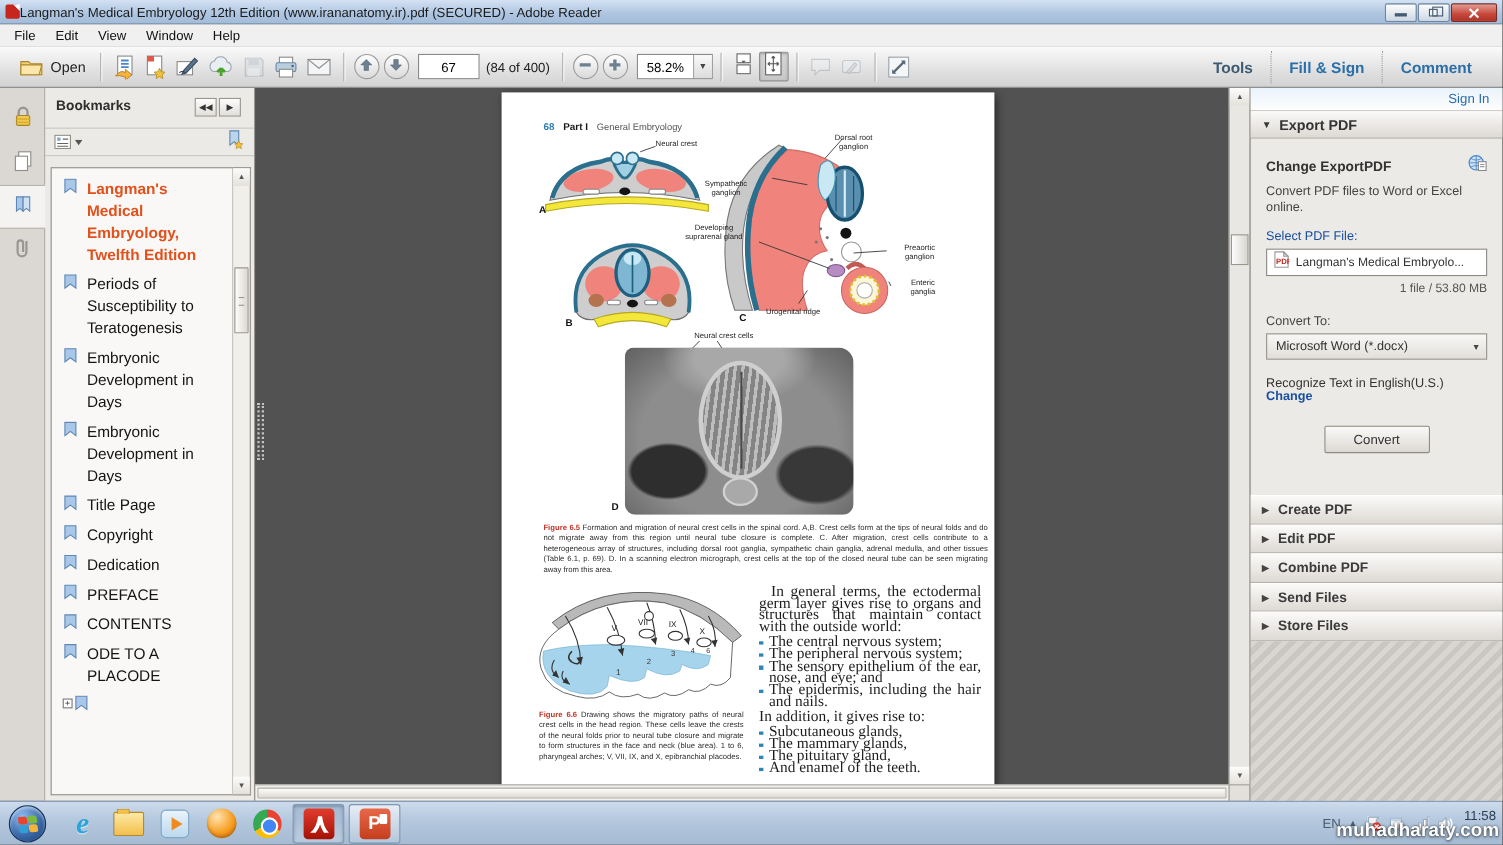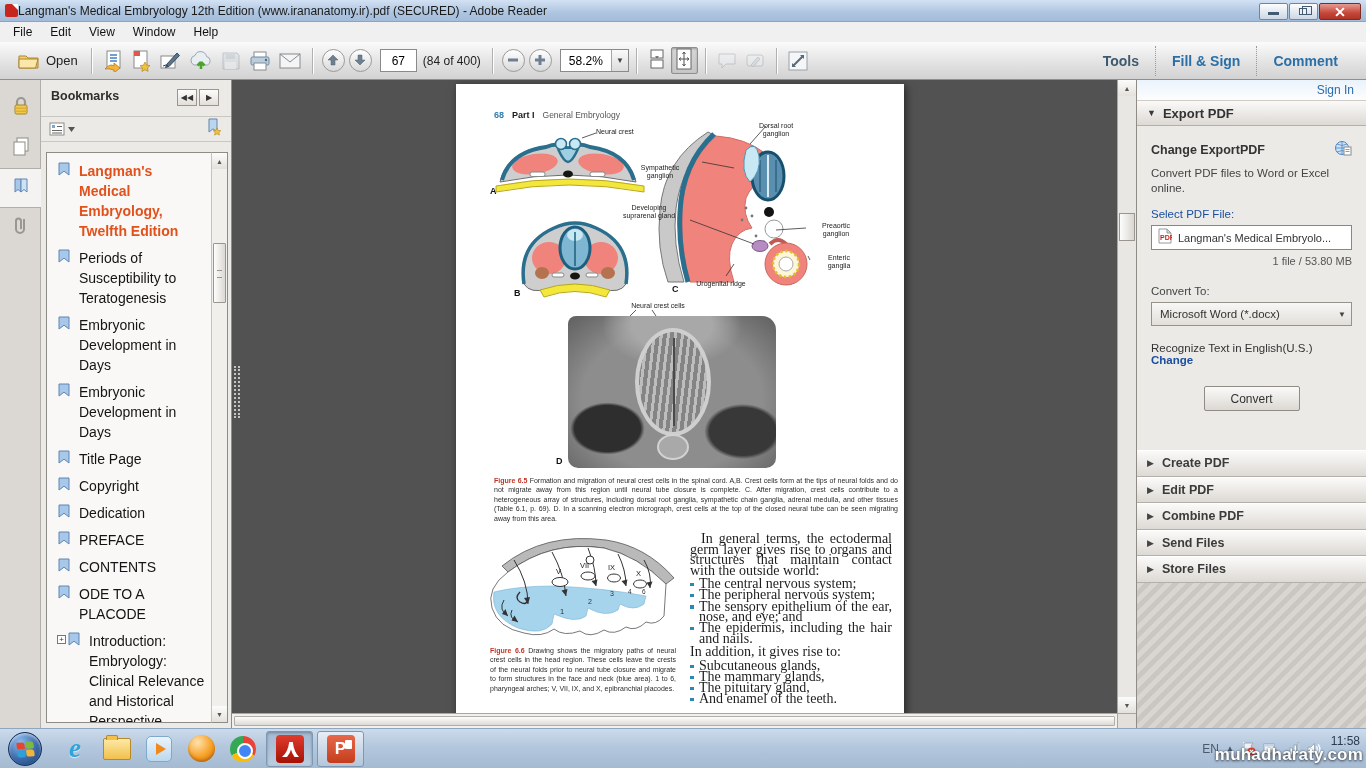--- a/index.html
+++ b/index.html
@@ -31,21 +31,21 @@
   .toolbar{position:absolute;top:42px;left:0;right:0;height:38px;
     background:linear-gradient(#fbfbfb,#e3e3e3 55%,#d2d2d2);border-bottom:1px solid #8f8f8f;
     display:flex;align-items:center;padding:0 12px;z-index:9;}
   .tsep{width:1px;height:26px;background:#b0b0b0;margin:0 7px;box-shadow:1px 0 0 #fff;}
   .tbtn{height:28px;display:flex;align-items:center;justify-content:center;padding:0 4px;border-radius:3px;}
   .tbtn svg{display:block;}
   .open-btn{display:flex;align-items:center;gap:6px;padding:0 6px;}
   .open-label{font-size:13px;color:#222;}
   .circle-btn{width:23px;height:23px;border-radius:50%;border:1px solid #9a9a9a;margin:0 2px;
     background:linear-gradient(#ffffff,#d9d9d9);display:flex;align-items:center;justify-content:center;}
-  .page-input{width:37px;height:23px;border:1px solid #8a8a8a;background:#fff;text-align:center;font-size:12px;margin:0 6px;font-family:"Liberation Sans",sans-serif;}
+  .page-input{width:56px;height:23px;border:1px solid #8a8a8a;background:#fff;text-align:center;font-size:12px;margin:0 6px;font-family:"Liberation Sans",sans-serif;}
   .page-count{font-size:12px;color:#222;margin-right:4px;white-space:nowrap;}
   .zoom-box{display:flex;height:23px;border:1px solid #8a8a8a;background:#fff;margin-left:6px;}
   .zoom-input{width:50px;border:none;text-align:center;font-size:12px;outline:none;font-family:"Liberation Sans",sans-serif;}
   .zoom-drop{width:17px;background:linear-gradient(#fafafa,#dcdcdc);border-left:1px solid #a5a5a5;display:flex;align-items:center;justify-content:center;font-size:8px;color:#444;}
   .mode-btn{width:27px;height:27px;border:1px solid transparent;display:flex;align-items:center;justify-content:center;}
   .mode-btn.active{border-color:#8f8f8f;background:linear-gradient(#d6d6d6,#c7c7c7);box-shadow:inset 0 1px 2px rgba(0,0,0,.25);border-radius:2px;}
   .disabled-ico{opacity:.38;}
   .right-tabs{margin-left:auto;display:flex;align-items:center;height:100%;}
   .rtab{font-size:14px;font-weight:bold;padding:0 16px;height:100%;display:flex;align-items:center;}
   .rtab.tools{color:#3d5a70;}
@@ -471,21 +471,20 @@
         <span class="bm-flag"><svg width="14" height="15" viewBox="0 0 14 15">
               <path d="M2 1 h10 v12 l-5 -3.8 L2 13z" fill="#a9c7e8" stroke="#5d87b5"></path>
             </svg></span>
         <span class="bm-label">ODE TO A PLACODE</span>
       </div>
       <div class="bm-item" style="margin-left:10px;">
         <span class="bm-expander">+</span>
         <span class="bm-flag"><svg width="14" height="15" viewBox="0 0 14 15">
               <path d="M2 1 h10 v12 l-5 -3.8 L2 13z" fill="#a9c7e8" stroke="#5d87b5"></path>
             </svg></span>
-        <span class="bm-label">Introduction: Embryology: Clinical Relevance and Historical Perspective</span>
       </div>
     </div>
     <div class="bm-scroll">
       <div class="sb-btn up" style="top:0;">▲</div>
       <div class="bm-thumb"></div>
       <div class="sb-btn" style="bottom:0;">▼</div>
     </div>
   </div>
 
   <div class="docarea">

